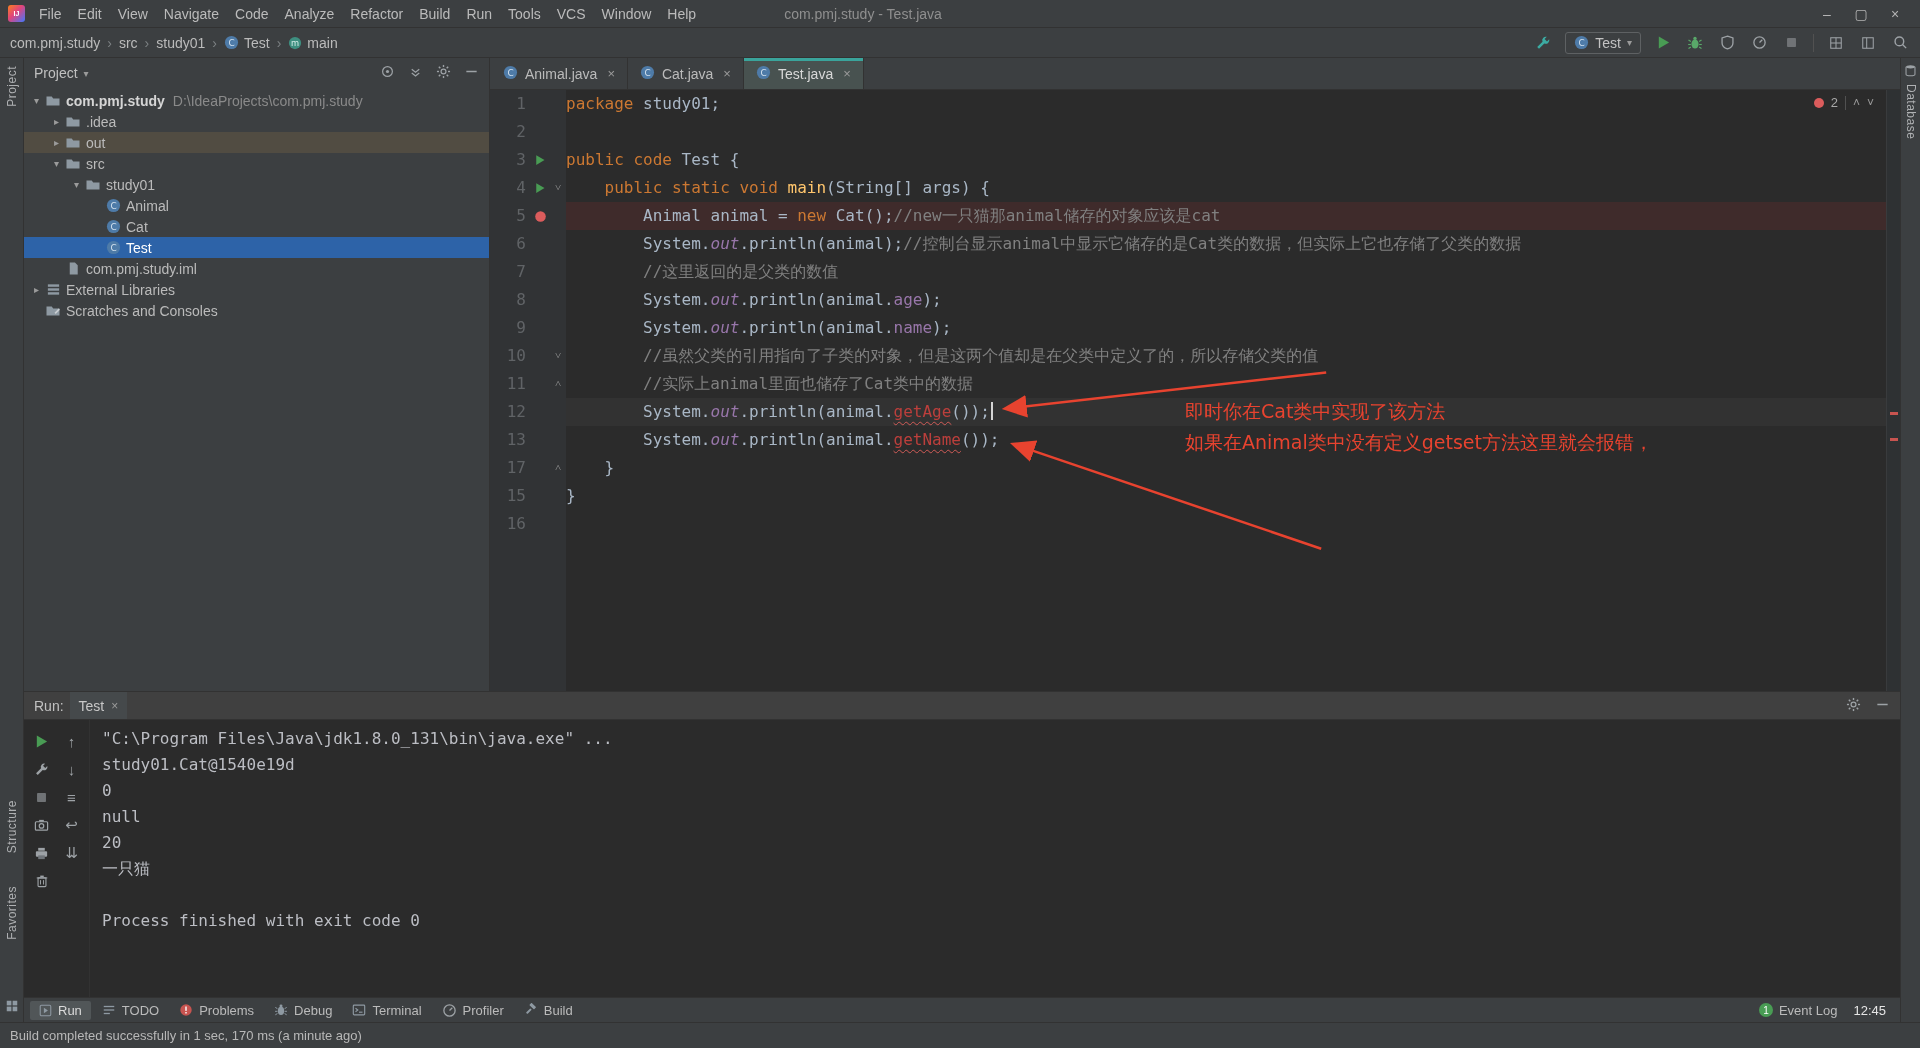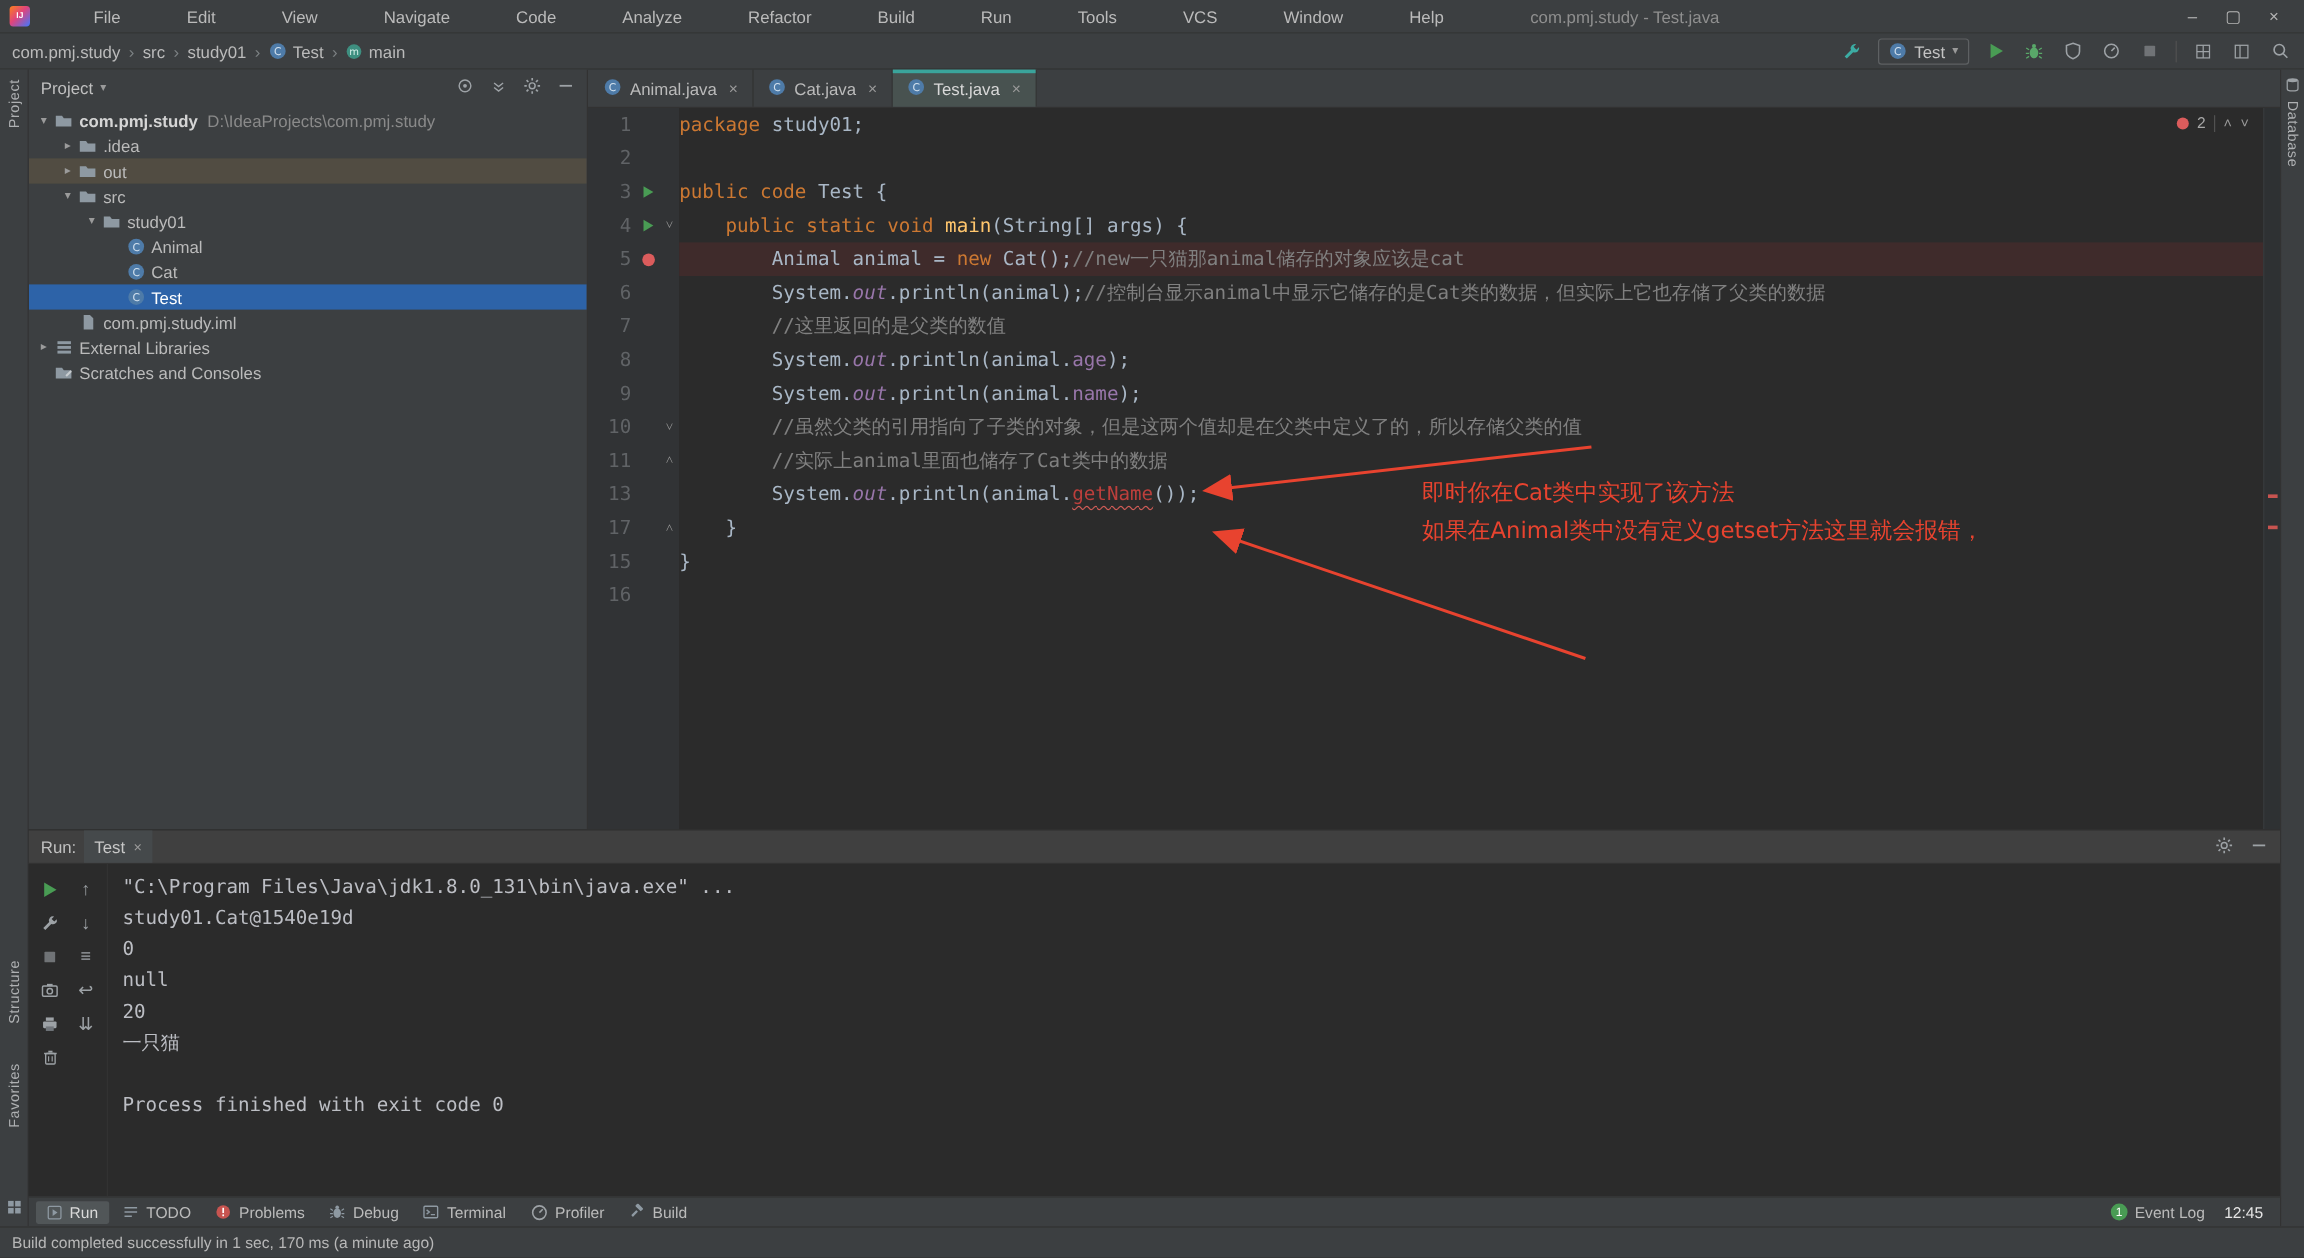--- a/index.html
+++ b/index.html
@@ -4,22 +4,22 @@
 <style>
 *{margin:0;padding:0;box-sizing:border-box;}
 html,body{width:1920px;height:1048px;overflow:hidden;background:#2b2b2b;}
 body{font-family:"Liberation Sans","DejaVu Sans",sans-serif;font-size:14px;color:#bbbbbb;}
 .app{display:flex;flex-direction:column;width:1920px;height:1048px;background:#3c3f41;}
 
 
 .titlebar{height:28px;flex:0 0 28px;display:flex;align-items:center;background:#3c3f41;border-bottom:1px solid #323232;padding:0 8px;}
 .logo{width:17px;height:17px;border-radius:3px;background:linear-gradient(135deg,#fc801d 0%,#e0447c 45%,#3f78ff 100%);display:flex;align-items:center;justify-content:center;font-size:7px;font-weight:bold;color:#fff;margin-right:6px;flex:0 0 17px;}
 .menus{display:flex;height:100%;}
-.menu-item{padding:0 8px;display:flex;align-items:center;color:#bbbbbb;font-size:14px;margin-left:39px;}
-.win-title{color:#8f8f8f;margin-left:64px;font-size:14px;}
+.menu-item{padding:0 8px;display:flex;align-items:center;color:#bbbbbb;font-size:14px;}
+.win-title{color:#8f8f8f;margin-left:80px;font-size:14px;}
 .win-controls{margin-left:auto;display:flex;}
 .win-btn{width:34px;text-align:center;color:#b4b4b4;font-size:14px;}
 
 
 .navbar{height:30px;flex:0 0 30px;display:flex;align-items:center;background:#3c3f41;border-bottom:1px solid #323232;padding:0 10px;}
 .breadcrumbs{display:flex;align-items:center;}
 .crumb{display:flex;align-items:center;gap:5px;color:#bbbbbb;}
 .crumb-sep{color:#7c8183;margin:0 7px;}
 .bc-icon{display:inline-flex;align-items:center;}
 .nav-right{margin-left:auto;display:flex;align-items:center;gap:12px;}
@@ -447,20 +447,21 @@
                       </svg></div><div class="gfold">˅</div><div class="ctext"><span>    </span><span class="tok-k">public static void </span><span class="tok-m">main</span><span>(String[] args) {</span></div></div>
                   <div class="crow bp"><div class="gnum">5</div><div class="gicon"><svg width="13" height="13" viewBox="0 0 16 16">
                         <circle cx="8" cy="8" r="6.5" fill="#db5c5c"></circle>
                       </svg></div><div class="gfold"></div><div class="ctext"><span>        Animal animal = </span><span class="tok-k">new</span><span> Cat();</span><span class="tok-c">//new一只猫那animal储存的对象应该是cat</span></div></div>
                   <div class="crow"><div class="gnum">6</div><div class="gicon"></div><div class="gfold"></div><div class="ctext"><span>        System.</span><span class="tok-f">out</span><span>.println(animal);</span><span class="tok-c">//控制台显示animal中显示它储存的是Cat类的数据，但实际上它也存储了父类的数据</span></div></div>
                   <div class="crow"><div class="gnum">7</div><div class="gicon"></div><div class="gfold"></div><div class="ctext"><span>        </span><span class="tok-c">//这里返回的是父类的数值</span></div></div>
                   <div class="crow"><div class="gnum">8</div><div class="gicon"></div><div class="gfold"></div><div class="ctext"><span>        System.</span><span class="tok-f">out</span><span>.println(animal.</span><span class="tok-f2">age</span><span>);</span></div></div>
                   <div class="crow"><div class="gnum">9</div><div class="gicon"></div><div class="gfold"></div><div class="ctext"><span>        System.</span><span class="tok-f">out</span><span>.println(animal.</span><span class="tok-f2">name</span><span>);</span></div></div>
                   <div class="crow"><div class="gnum">10</div><div class="gicon"></div><div class="gfold">˅</div><div class="ctext"><span>        </span><span class="tok-c">//虽然父类的引用指向了子类的对象，但是这两个值却是在父类中定义了的，所以存储父类的值</span></div></div>
                   <div class="crow"><div class="gnum">11</div><div class="gicon"></div><div class="gfold">˄</div><div class="ctext"><span>        </span><span class="tok-c">//实际上animal里面也储存了Cat类中的数据</span></div></div>
+                  <div class="crow caret-line"><div class="gnum">12</div><div class="gicon"></div><div class="gfold"></div><div class="ctext"><span>        System.</span><span class="tok-f">out</span><span>.println(animal.</span><span class="tok-e">getAge</span><span>());</span><span class="caret-bar"></span></div></div>
                   <div class="crow"><div class="gnum">13</div><div class="gicon"></div><div class="gfold"></div><div class="ctext"><span>        System.</span><span class="tok-f">out</span><span>.println(animal.</span><span class="tok-e">getName</span><span>());</span></div></div>
                   <div class="crow"><div class="gnum">17</div><div class="gicon"></div><div class="gfold">˄</div><div class="ctext"><span>    }</span></div></div>
                   <div class="crow"><div class="gnum">15</div><div class="gicon"></div><div class="gfold"></div><div class="ctext"><span>}</span></div></div>
                   <div class="crow"><div class="gnum">16</div><div class="gicon"></div><div class="gfold"></div><div class="ctext"></div></div>
                 </div>
               <svg class="annot-svg" viewBox="0 0 1394 600" preserveAspectRatio="none">
                 <defs>
                   <marker id="ah" markerWidth="10" markerHeight="9" refX="8" refY="4.5" orient="auto">
                     <path d="M0 0 L10 4.5 L0 9 z" fill="#e8432f"></path>
                   </marker>

